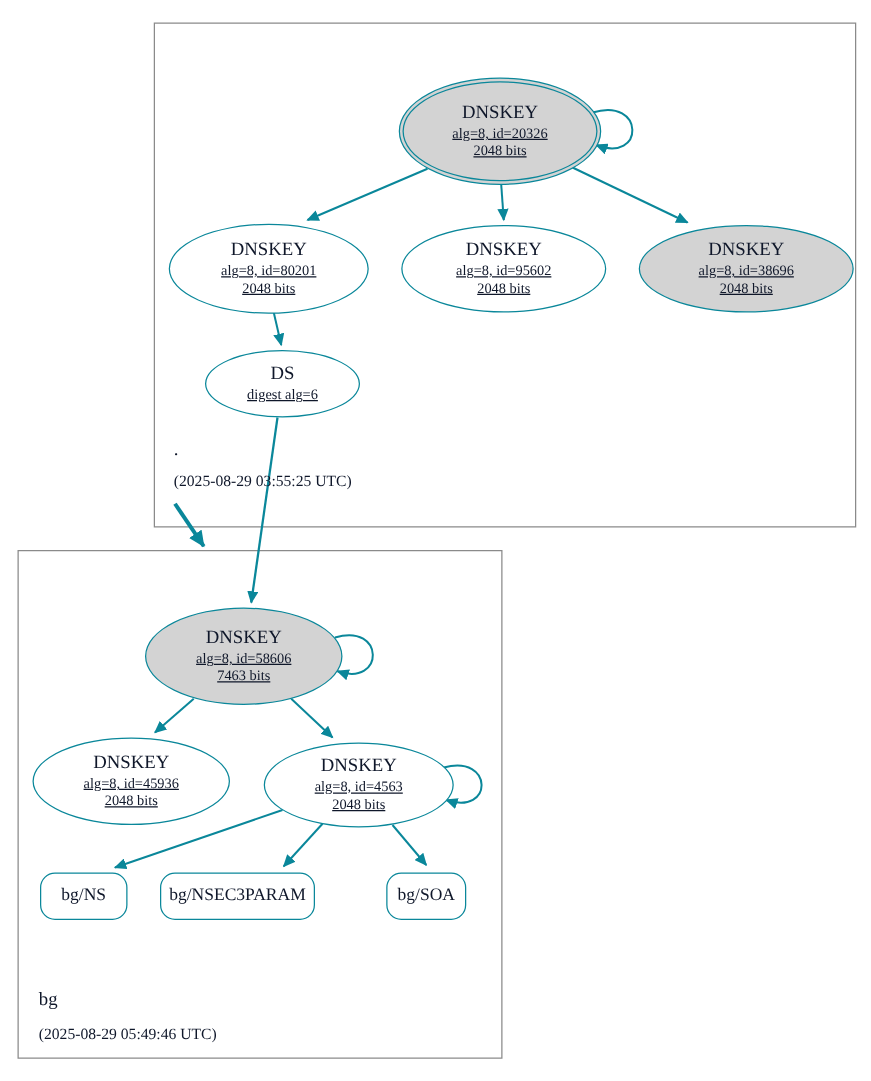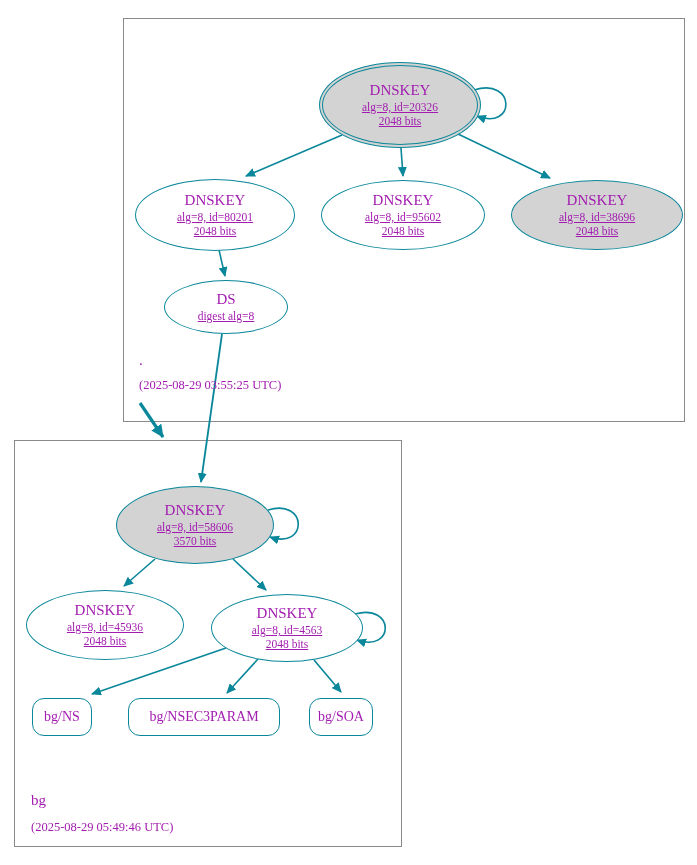--- a/index.html
+++ b/index.html
@@ -1,20 +1,20 @@
 <!DOCTYPE html>
 <html><head>
 <meta charset="utf-8">
 <style>
   html,body{margin:0;padding:0;background:#ffffff;}
   #stage{
     position:relative;
     width:697px;height:865px;
     font-family:"Liberation Serif", serif;
-    color:#a21caf;
+    color:#0f172a;
     background:#fff;
     overflow:hidden;
   }
   .zone-box{
     position:absolute;
     border:1px solid #8a8a8a;
     background:#fff;
     z-index:0;
   }
   #edges{
@@ -114,49 +114,49 @@
   </div>
 
   <div class="node ellipse gray" style="left:511px;top:180px;width:172px;height:70px;">
     <div class="ntitle">DNSKEY</div>
     <div class="nsub">alg=8, id=38696</div>
     <div class="nsub">2048 bits</div>
   </div>
 
   <div class="node ellipse" style="left:164px;top:280px;width:124px;height:54px;">
     <div class="ntitle">DS</div>
-    <div class="nsub">digest alg=8</div>
+    <div class="nsub">digest alg=6</div>
   </div>
 
   <div class="zone-label" style="left:139px;top:352px;">.</div>
   <div class="zone-ts" style="left:139px;top:378px;">(2025-08-29 03:55:25 UTC)</div>
 
   <div class="node ellipse gray" style="left:116px;top:486px;width:158px;height:78px;">
     <div class="ntitle">DNSKEY</div>
     <div class="nsub">alg=8, id=58606</div>
-    <div class="nsub">3570 bits</div>
+    <div class="nsub">7463 bits</div>
   </div>
 
   <div class="node ellipse" style="left:26px;top:590px;width:158px;height:70px;">
     <div class="ntitle">DNSKEY</div>
     <div class="nsub">alg=8, id=45936</div>
     <div class="nsub">2048 bits</div>
   </div>
 
   <div class="node ellipse" style="left:211px;top:594px;width:152px;height:68px;">
     <div class="ntitle">DNSKEY</div>
     <div class="nsub">alg=8, id=4563</div>
     <div class="nsub">2048 bits</div>
   </div>
 
-  <div class="node rrset" style="left:32px;top:698px;width:60px;height:38px;justify-content:center;">
+  <div class="node rrset" style="left:32px;top:698px;width:70px;height:38px;justify-content:center;">
     <div>bg/NS</div>
   </div>
 
-  <div class="node rrset" style="left:128px;top:698px;width:152px;height:38px;">
+  <div class="node rrset" style="left:128px;top:698px;width:124px;height:38px;">
     <div>bg/NSEC3PARAM</div>
   </div>
 
   <div class="node rrset" style="left:309px;top:698px;width:64px;height:38px;">
     <div>bg/SOA</div>
   </div>
 
   <div class="zone-label" style="left:31px;top:792px;">bg</div>
   <div class="zone-ts" style="left:31px;top:820px;text-align:right;">(2025-08-29 05:49:46 UTC)</div>
 

